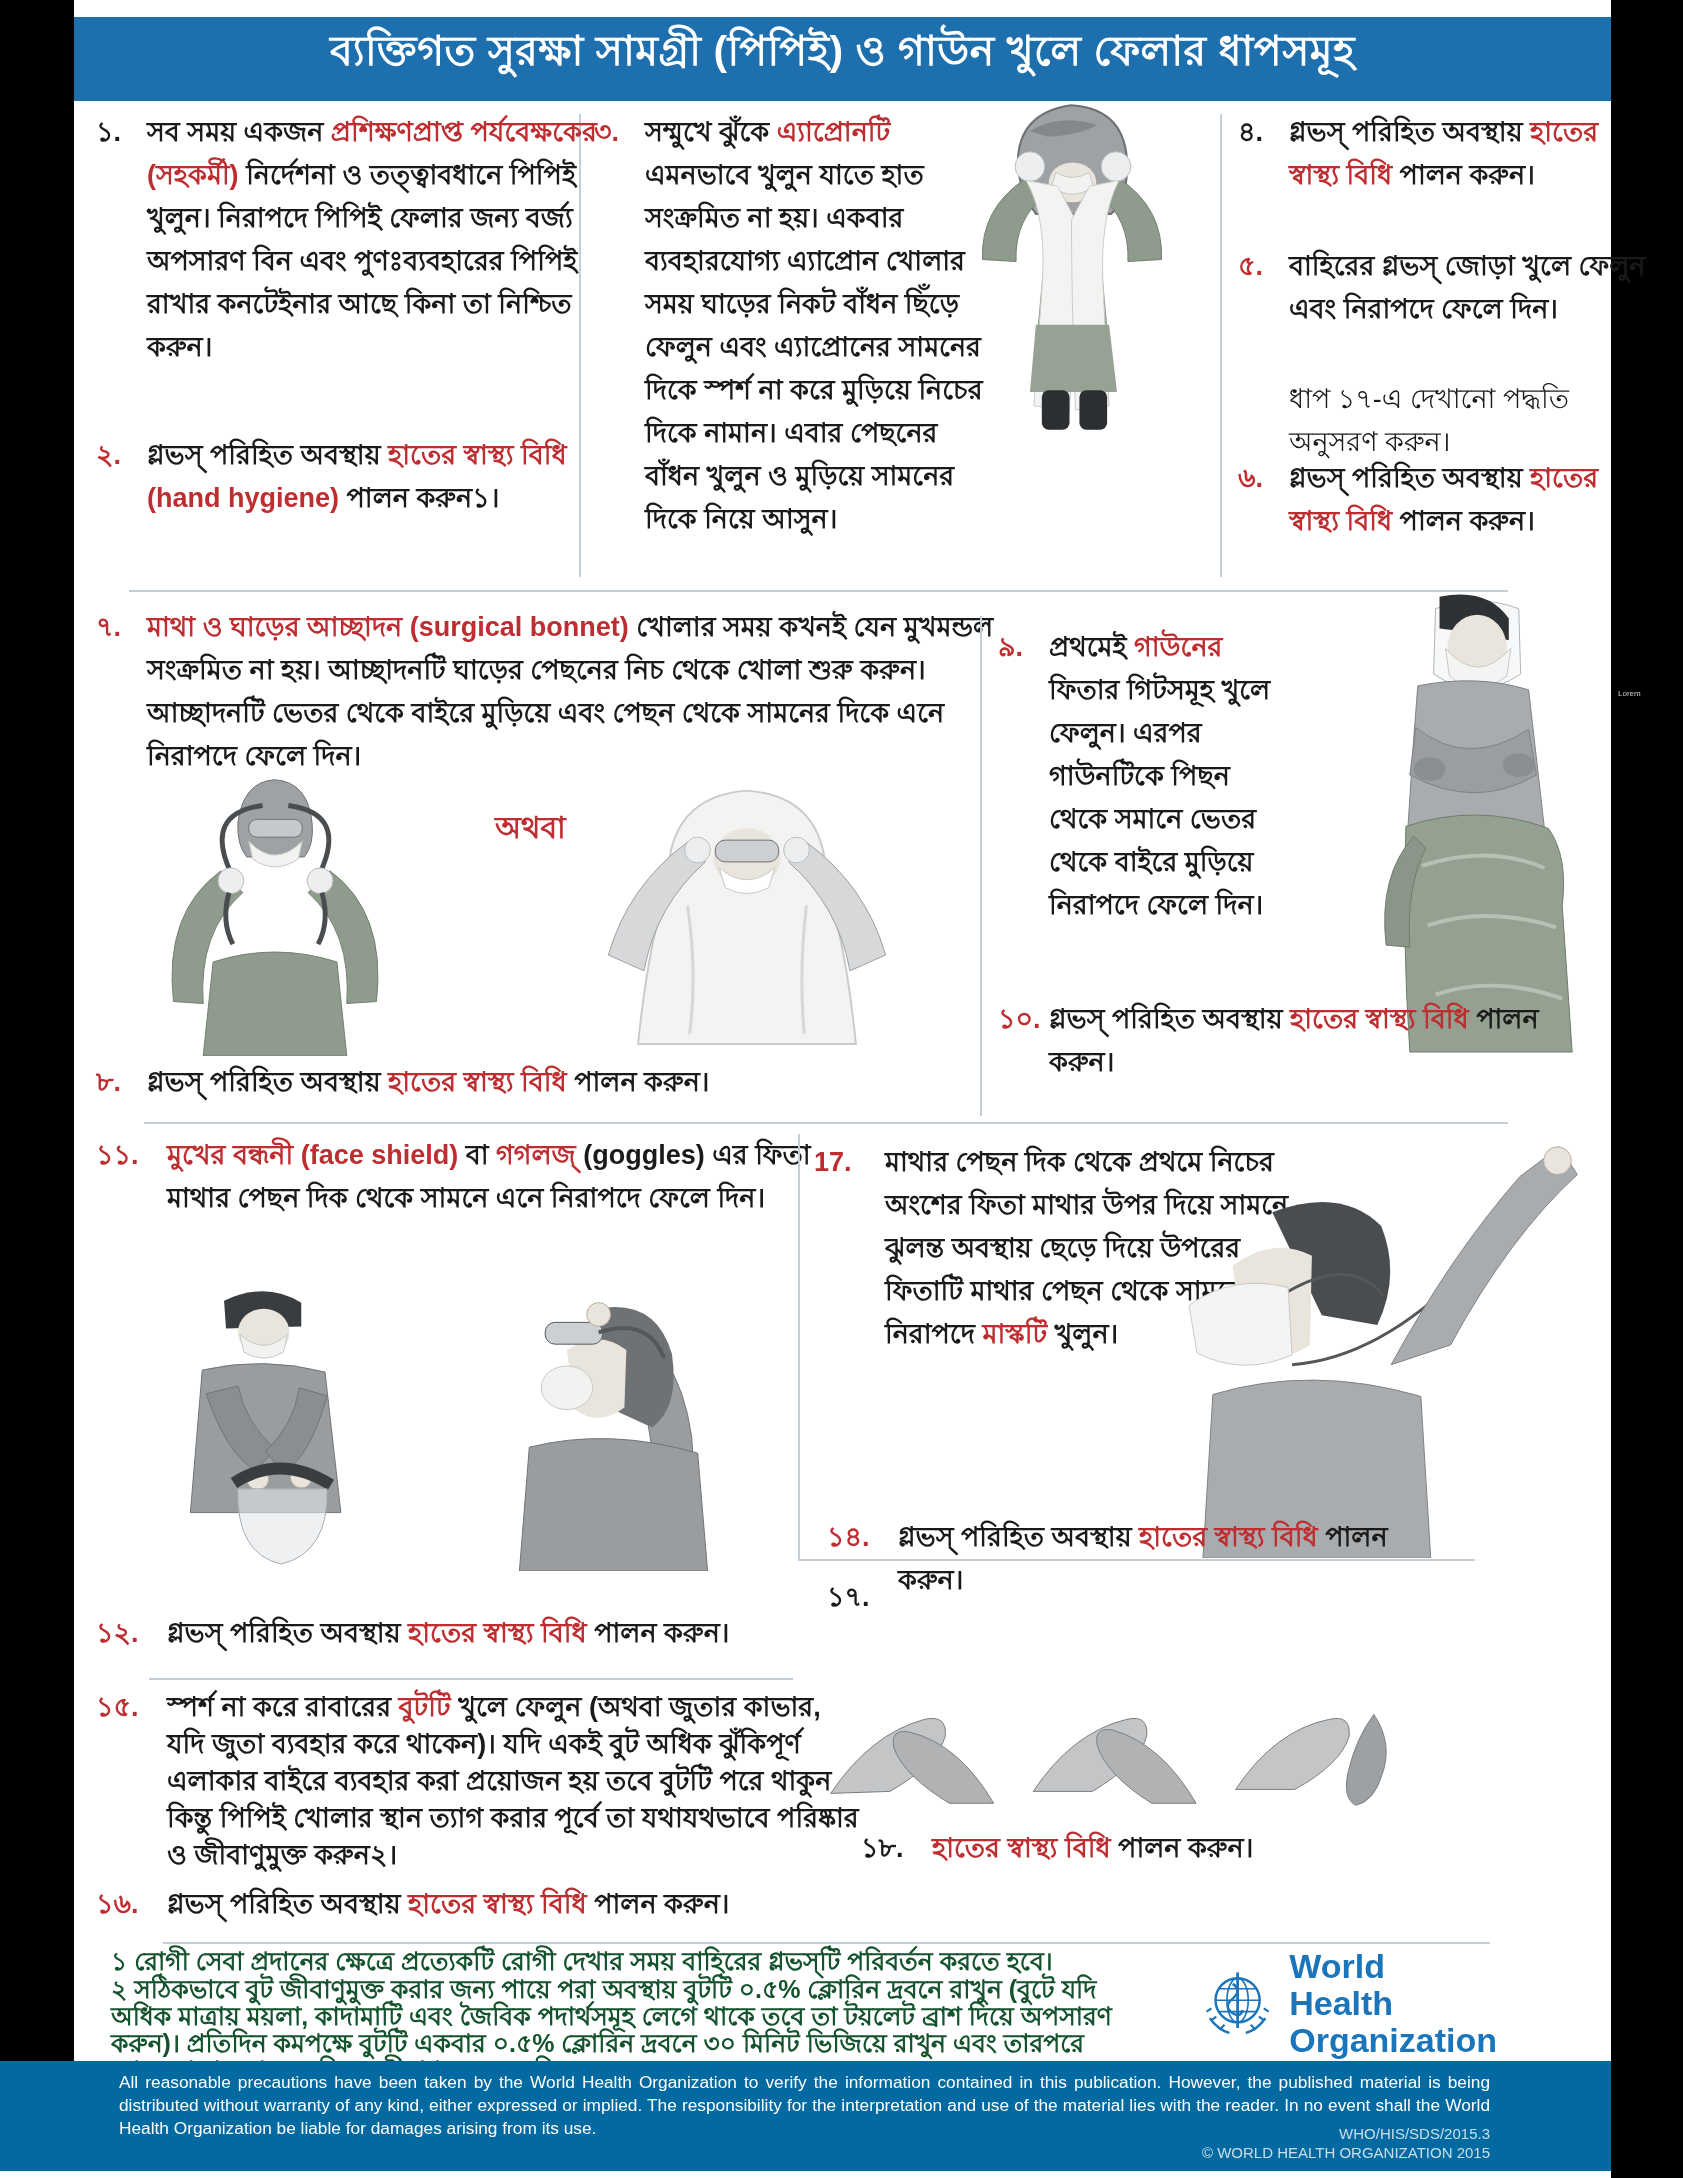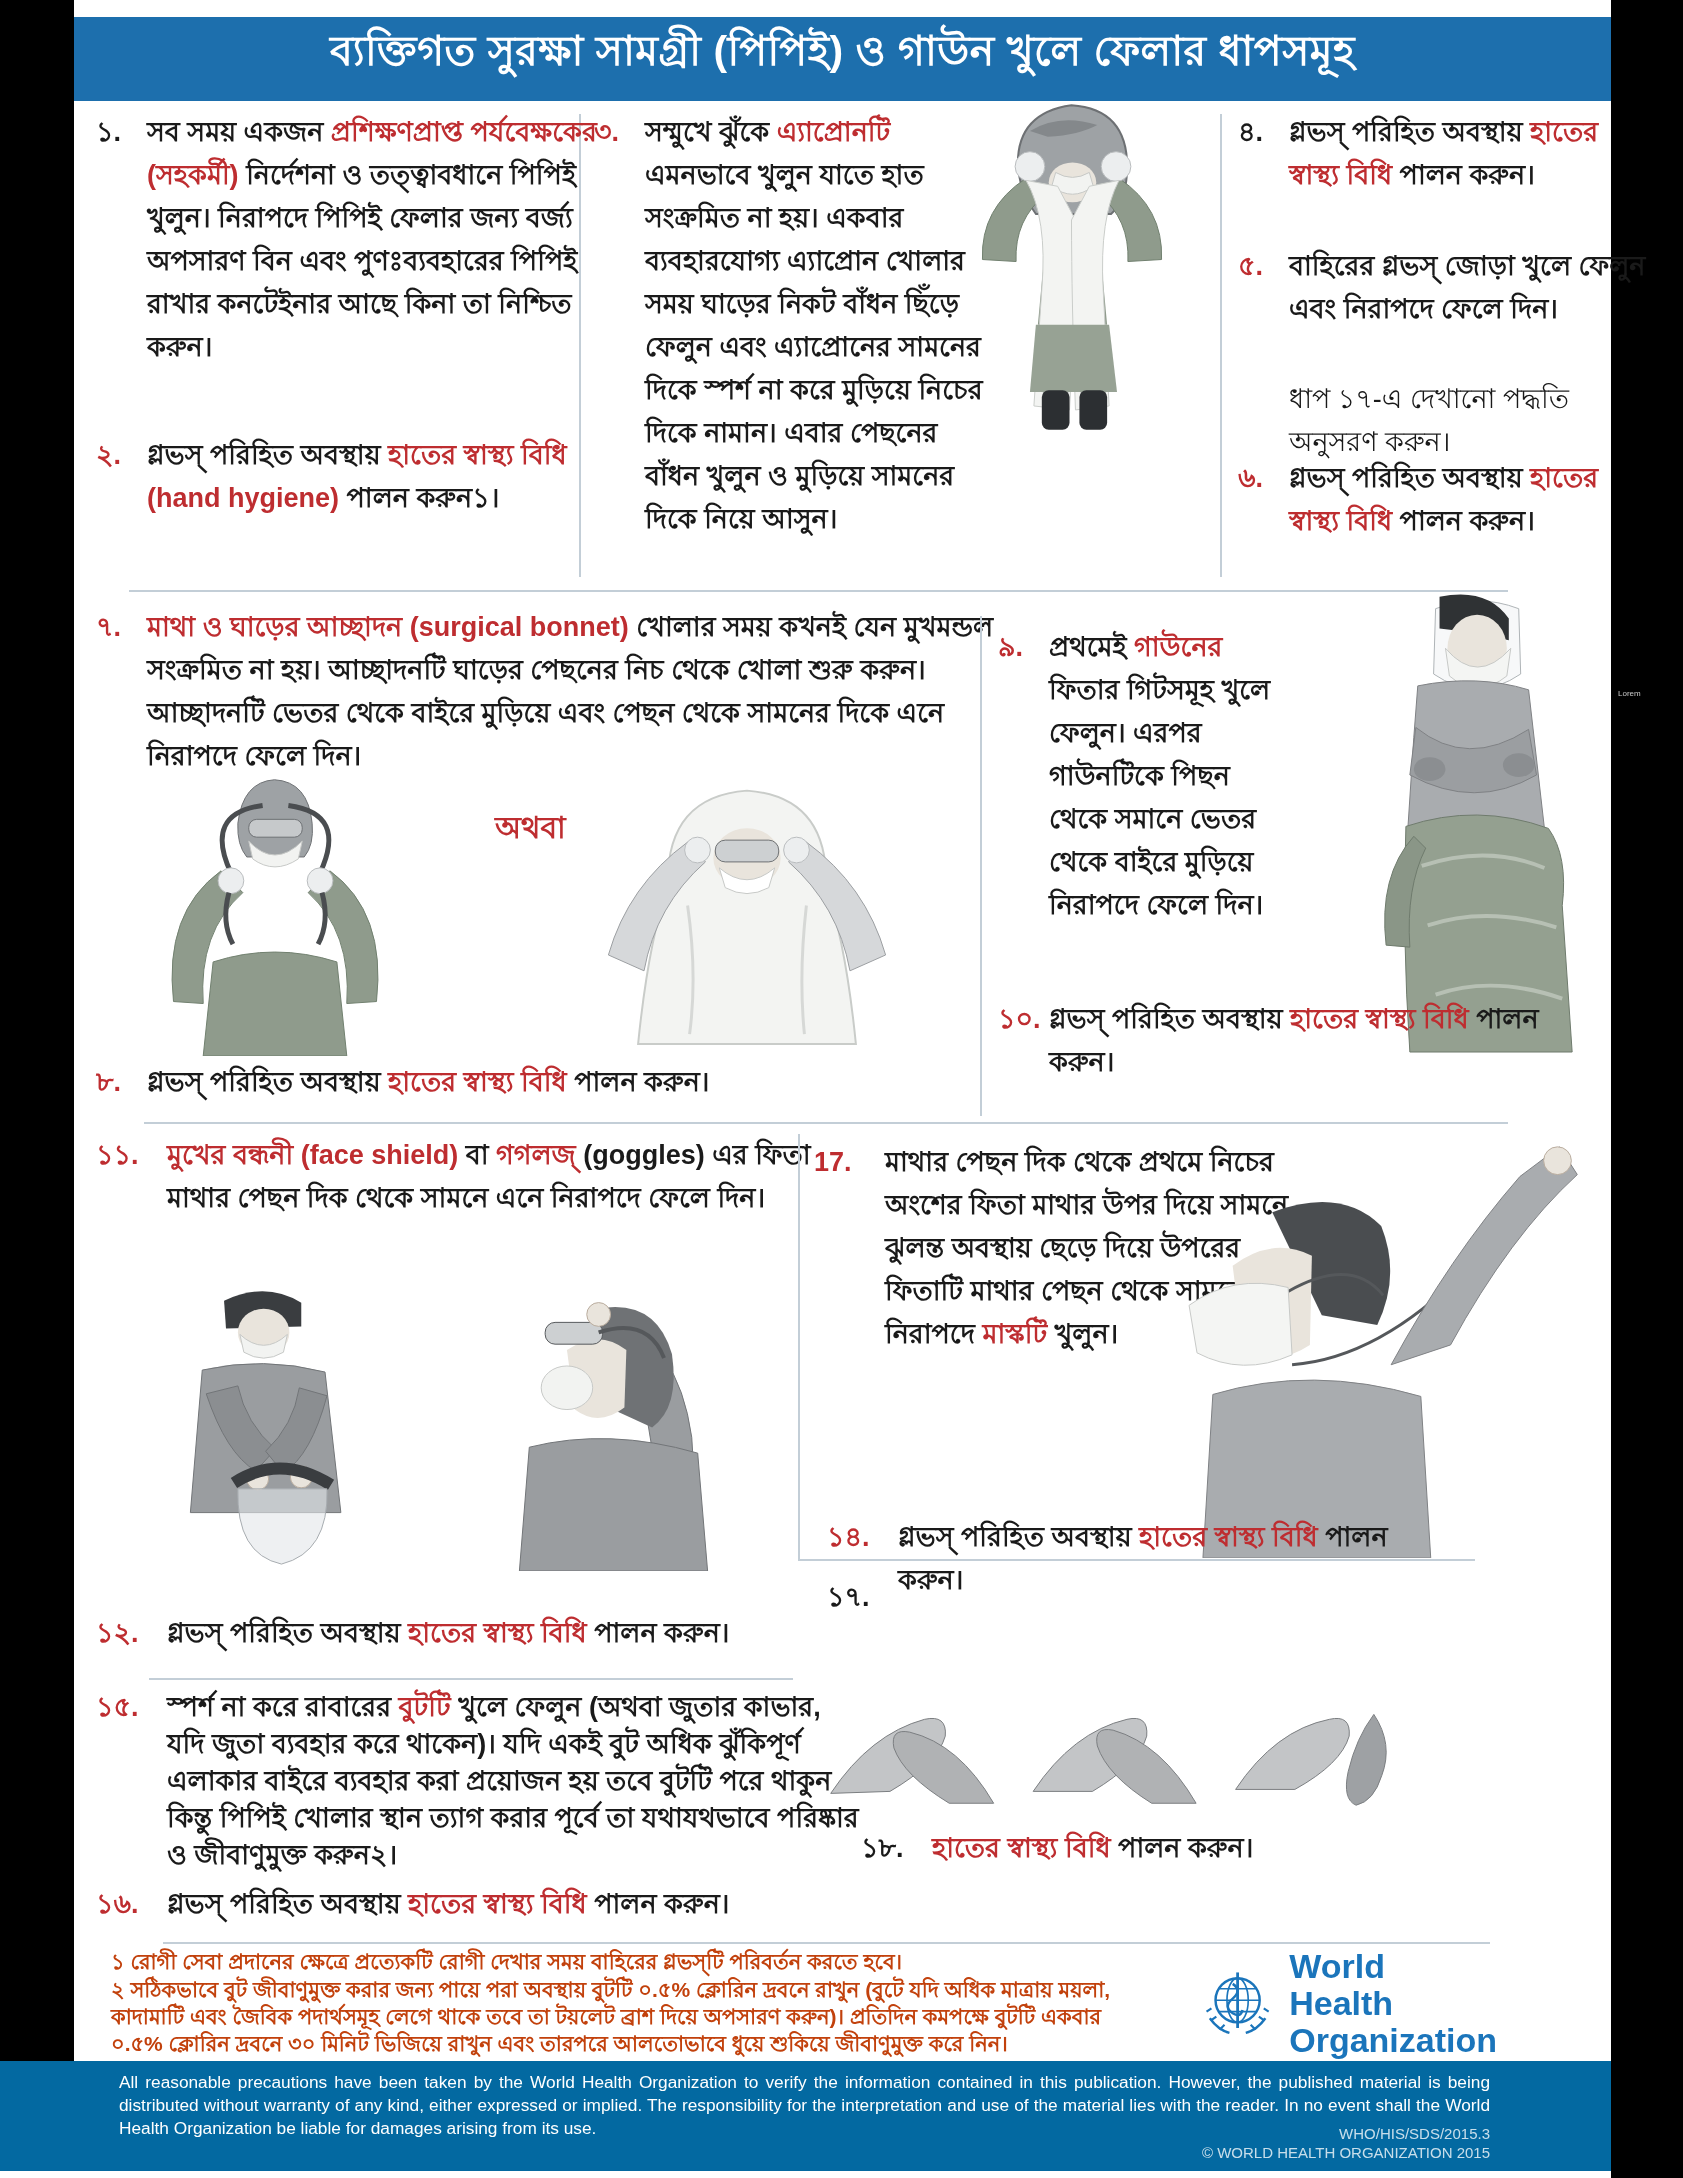--- a/index.html
+++ b/index.html
@@ -14,21 +14,21 @@
   .step .num{position:absolute;left:0;top:0;}
   .step.wide-ind{padding-left:71px;}
   .step.tight{line-height:37px;}
   .sk{color:#1a1a1a;}
   .sr{color:#be2d30;}
   .note{padding-left:0;font-weight:normal;}
   .vdiv{position:absolute;width:2px;background:#c3ced7;}
   .hdiv{position:absolute;height:2px;background:#c3ced7;}
   .orlabel{position:absolute;font-size:30px;font-weight:bold;color:#be2d30;}
   .fig{position:absolute;}
-  .footnote{position:absolute;font-size:21px;line-height:27px;color:#c2410c;font-weight:bold;}
+  .footnote{position:absolute;font-size:25px;line-height:27px;color:#14532d;font-weight:bold;}
   .lorem{position:absolute;font-size:8px;color:#c9c9c9;}
   .wholike{position:absolute;left:1200px;top:1958px;width:297px;height:91px;display:flex;align-items:center;}
   .who-text{color:#1b75bb;font-size:34px;line-height:37px;font-weight:bold;margin-left:14px;}
   .footerbar{position:absolute;left:0;top:2061px;width:1611px;height:110px;background:#0369a1;}
   .footerbar .disc{position:absolute;left:119px;top:10px;width:1371px;color:#fff;
                    font-size:17.3px;line-height:23px;text-align:justify;}
   .refs{position:absolute;right:121px;top:63px;text-align:right;color:rgba(255,255,255,.78);
         font-size:15px;line-height:19px;}
   .whitestrip{position:absolute;left:0;top:2171px;width:1611px;height:7px;background:#fff;}
 </style>

